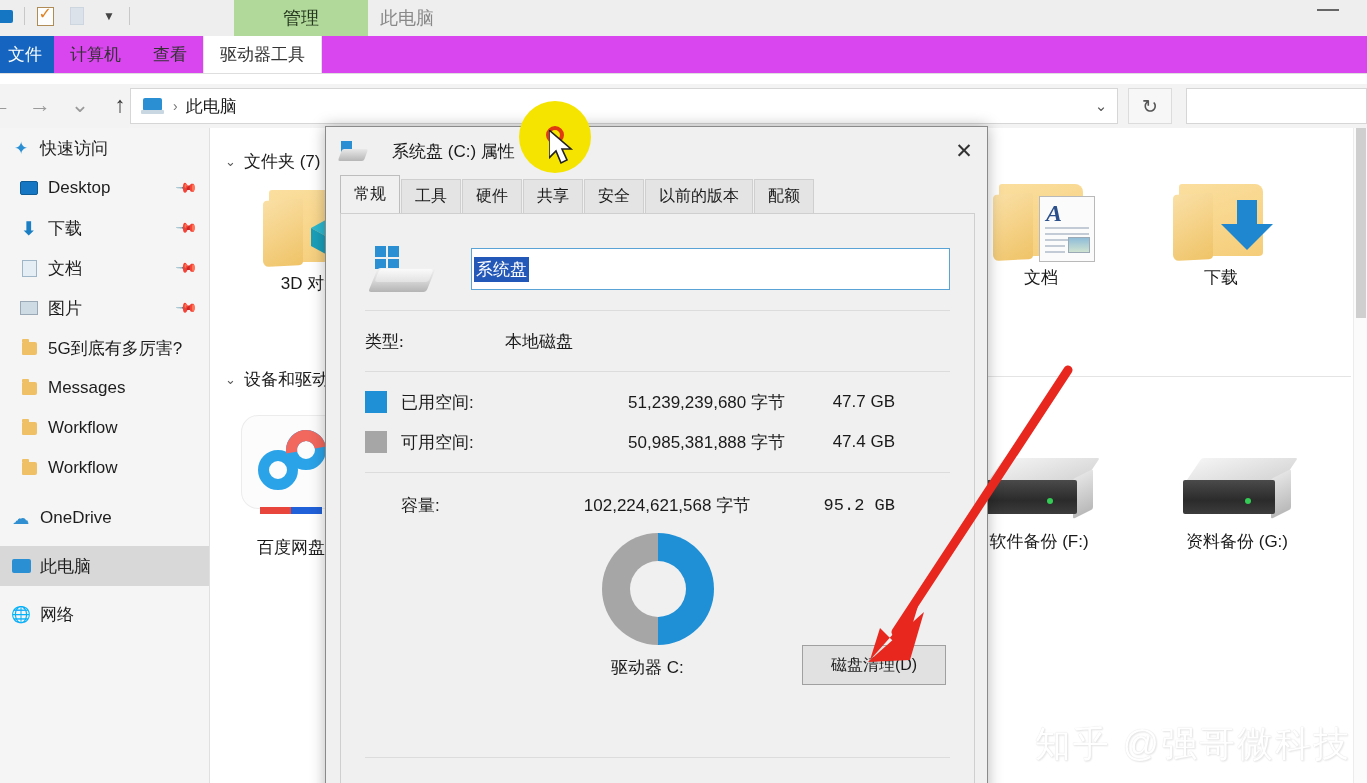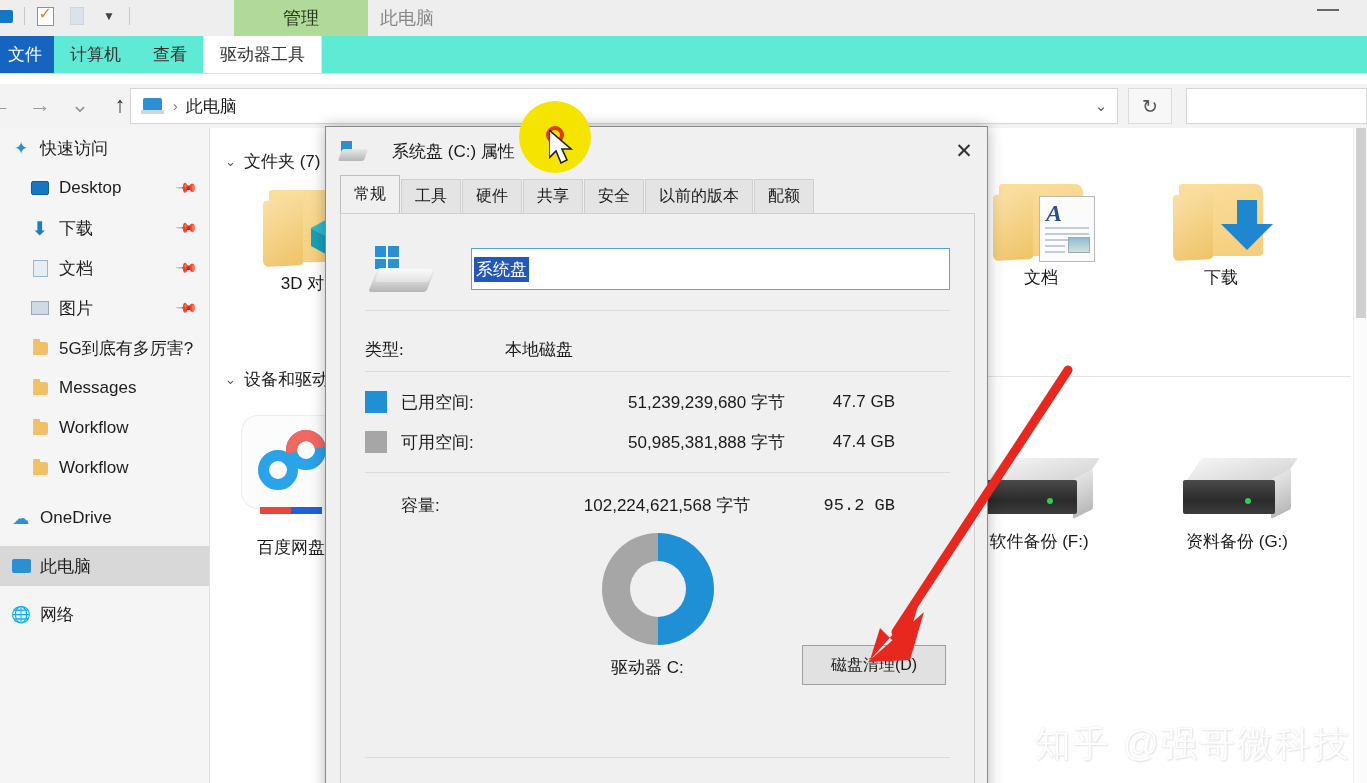--- a/index.html
+++ b/index.html
@@ -45,21 +45,21 @@
     position: absolute; left: 234px; top: 0; width: 134px; height: 36px;
     background: #b0d99a; color: #26371f; font-size: 18px;
     display: flex; align-items: center; justify-content: center;
   }
   .pc-ctx {
     position: absolute; left: 380px; top: 0; height: 36px;
     display: flex; align-items: center; font-size: 18px; color: #888;
   }
   .tabs-row {
     position: absolute; left: 0; top: 36px; width: 1367px; height: 38px;
-    background: #5eead4; border-bottom: 1px solid #dedede;
+    background: #d946ef; border-bottom: 1px solid #dedede;
     display: flex; align-items: stretch;
   }
   .tab {
     display: flex; align-items: center; justify-content: center;
     font-size: 17px; color: #333; padding: 0 16px; white-space: nowrap;
   }
   .tab.file { background: #1565c0; color: #fff; width: 58px; padding: 0; margin-left:-4px; }
   .tab.drivetools { background: #ffffff; border-left: 1px solid #e2e2e2; border-right: 1px solid #e2e2e2;}
 
   
@@ -105,21 +105,21 @@
     position: absolute; left: 0; top: 128px; width: 210px; height: 655px;
     background: #f5f5f5; border-right: 1px solid #e0e0e0;
     overflow: hidden;
   }
   .sb-item {
     display: flex; align-items: center; height: 40px; padding-left: 8px;
     font-size: 17px; color: #1d1d1d; position: relative; white-space: nowrap;
   }
   .sb-item.sel { background: #d8d8d8; }
   .sb-item .ico { width: 26px; display:flex; align-items:center; justify-content:center; margin-right: 6px; }
-  .sb-item.lvl1 { padding-left: 27px; }
+  .sb-item.lvl1 { padding-left: 16px; }
   .pin { position: absolute; right: 14px; font-size: 14px; color: #8a8a8a; transform: rotate(45deg); }
   .folder-y {
     width: 15px; height: 13px; background: #f0c067; border-radius: 1px 2px 2px 1px;
     position: relative;
   }
   .folder-y::before {
     content:""; position:absolute; left:0; top:-3px; width:7px; height:3px; background:#f0c067; border-radius:1px 1px 0 0;
   }
   .star-ico { color: #2b8fd4; font-size: 17px; }
   .desktop-ico { width:18px;height:14px;background:#1577c4;border-radius:2px;border:1px solid #0e5b96; }
@@ -278,21 +278,21 @@
     flex: 1; height: 42px; margin-left: 36px; margin-top: 2px;
     background: #ffffff; border: 1px solid #5aa3d6;
     display: flex; align-items: center; padding-left: 2px;
   }
   .name-sel {
     background: #2357b8; color: #ffffff; font-size: 17px; padding: 1px 2px;
   }
 
   .hr { height:1px; background:#dcdcdc; margin: 10px 0; }
 
-  .kv { display:flex; align-items:flex-end; height: 40px; font-size: 17px; color:#1a1a1a;font-family:Liberation Serif, serif; }
+  .kv { display:flex; align-items:center; height: 40px; font-size: 17px; color:#1a1a1a;font-family:Liberation Serif, serif; }
   .kv .k { width: 140px; }
   .kv .v { }
 
   .space-row { display:flex; align-items:center; height: 40px; font-size: 17px; color:#1a1a1a; }
   .swatch { width: 22px; height: 22px; margin-right: 14px; }
   .space-row .k { width: 148px; }
   .space-row .bytes { width: 236px; text-align: right; }
   .space-row .gb { width: 110px; text-align: right; padding-left: 24px; }
 
   .cap-row { display:flex; align-items:center; height: 44px; font-size: 17px; color:#1a1a1a; }

